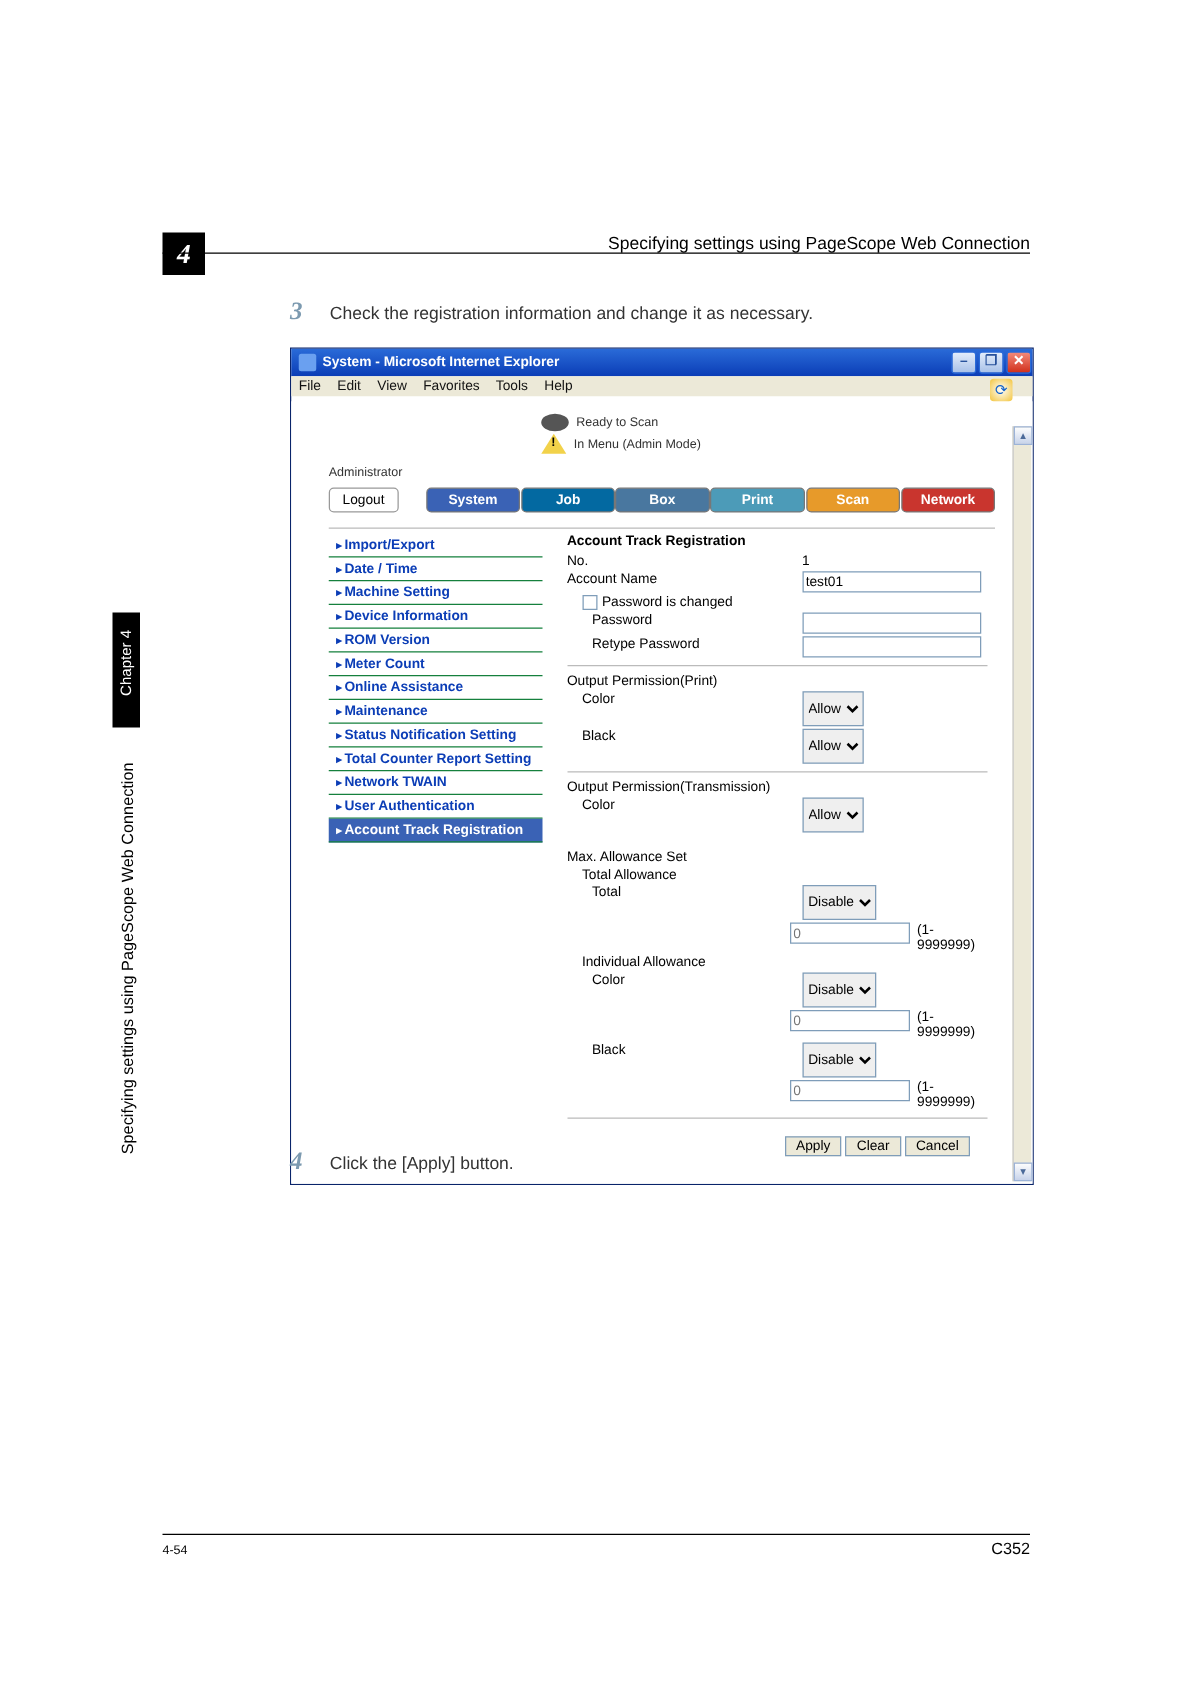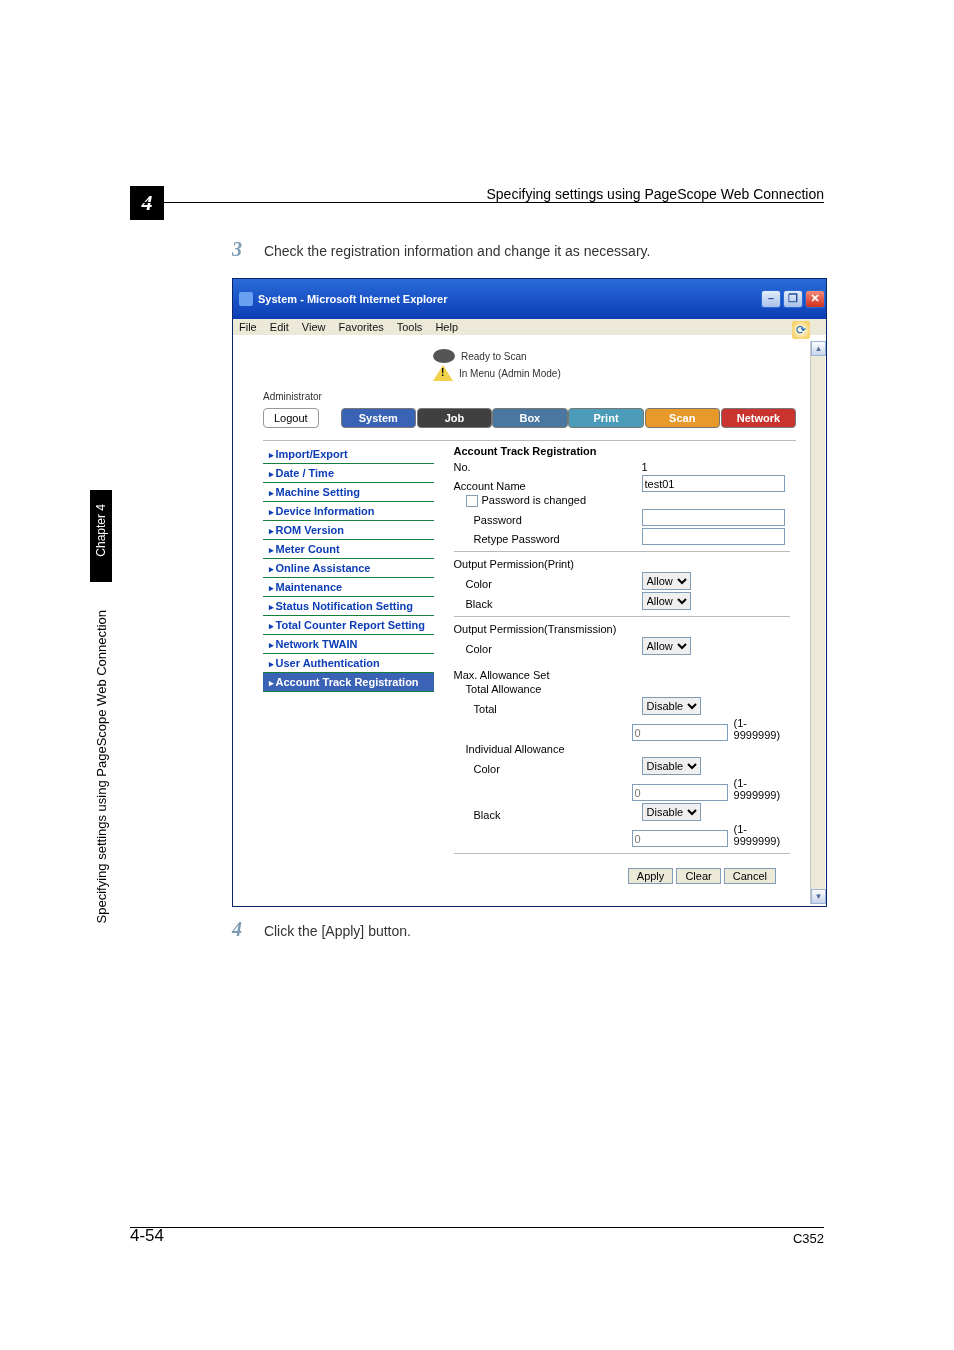--- a/index.html
+++ b/index.html
@@ -7,65 +7,65 @@
   .page{position:relative;width:100%;height:100%}
   .header-line{position:absolute;left:130px;right:130px;top:202px;border-top:1px solid #000}
   .header-num-box{position:absolute;left:130px;top:186px;width:34px;height:34px;background:#000;color:#fff;font-size:22px;font-weight:bold;font-style:italic;text-align:center;line-height:34px;font-family:"Times New Roman",serif}
   .header-text{position:absolute;right:130px;top:186px;font-size:14px}
   .vtext{position:absolute;left:94px;writing-mode:vertical-rl;transform:rotate(180deg);font-size:13px}
   .chap-box{position:absolute;left:90px;top:490px;width:22px;height:92px;background:#000;color:#fff}
   .chap-box span{display:block;writing-mode:vertical-rl;transform:rotate(180deg);font-size:12px;padding:14px 4px}
   .step{position:absolute;font-size:14px;color:#333}
   .step-num{color:#7C9AB0;font-family:"Times New Roman",serif;font-size:20px;font-weight:bold;font-style:italic;margin-right:18px}
   .footer-line{position:absolute;left:130px;right:130px;bottom:122px;border-top:1px solid #000}
-  .footer-left{position:absolute;left:130px;bottom:104px;font-size:17px}
+  .footer-left{position:absolute;left:130px;bottom:104px;font-size:10px}
   .footer-right{position:absolute;right:130px;bottom:104px;font-size:13px}
   .window{position:absolute;left:232px;top:278px;width:595px;background:#fff;border:1px solid #0A246A;font-size:11px}
-  .titlebar{height:40px;background:linear-gradient(to bottom,#2a6bd8,#0b3db6);color:#fff;display:flex;align-items:center;padding-left:6px;font-weight:bold}
+  .titlebar{height:22px;background:linear-gradient(to bottom,#2a6bd8,#0b3db6);color:#fff;display:flex;align-items:center;padding-left:6px;font-weight:bold}
   .titlebar .e-icon{width:14px;height:14px;background:#6aa0f0;border-radius:2px;margin-right:5px;display:inline-block}
   .titlebar .ctrls{margin-left:auto;display:flex}
   .titlebar .ctrl{width:20px;height:18px;background:linear-gradient(#e3edfb,#a8c1e8);border:1px solid #2a6bd8;border-radius:3px;margin:0 1px;color:#27519b;text-align:center;line-height:15px;font-weight:bold}
   .titlebar .ctrl.close{background:linear-gradient(#f38a7a,#d1301b);color:#fff}
   .menubar{background:#ece9d8;color:#111;padding:2px 6px;font-size:11px}
   .menubar span{margin-right:10px}
   .menubar .ie-logo{float:right;width:18px;height:18px;background:radial-gradient(#fff,#f3c43a);border-radius:3px;font-size:12px;text-align:center;line-height:18px;color:#1262c9}
   .content{background:#fff;padding:0;clear:both}
   .status-area{padding:10px 30px 6px 30px}
   .status-icons{display:flex;align-items:center;margin-left:170px;gap:6px}
   .status-oval{width:22px;height:14px;background:#555;border-radius:50%;display:inline-block}
   .status-tri{width:0;height:0;border-left:10px solid transparent;border-right:10px solid transparent;border-bottom:16px solid #f2d24a;display:inline-block;position:relative}
   .status-tri::after{content:"!";position:absolute;left:-2px;top:2px;font-size:10px;font-weight:bold}
   .st-label{font-size:10px;color:#333}
   .admin-label{font-size:10px;margin-top:10px;color:#333}
   .topnav{display:flex;gap:0;margin:6px 0 12px 0}
   .logout-btn{background:#fff;border:1px solid #999;border-radius:4px;padding:2px 10px;font-size:11px;margin-right:22px}
   .tabbtn{border:1px solid #777;border-radius:4px;color:#fff;font-size:11px;padding:3px 0;width:88px;text-align:center;margin-left:0;font-weight:bold}
   .tab-system{background:#3a62b5}
-  .tab-job{background:#404040}
+  .tab-job{background:#0369a1}
   .tab-box{background:#49779f}
   .tab-print{background:#4c9bb8}
   .tab-scan{background:#e79a2a}
   .tab-network{background:#c9352e}
   .tabsep{width:1px}
   .body-cols{display:flex;border-top:1px solid #bbb;padding-top:4px}
   .sidebar{width:186px}
   .sidebar a{display:block;color:#0b3db6;text-decoration:none;border-bottom:1px solid #15803d;padding:3px 2px 3px 6px;font-size:11px;font-weight:bold}
   .sidebar a.current{background:#3a62b5;color:#fff}
   .sidebar a::before{content:"▸";margin-right:2px;font-size:9px}
   .panel{flex:1;padding:0 6px 12px 20px;font-size:11px;color:#000}
   .panel .sec-title{font-weight:bold;margin:0 0 4px 0}
-  .panel .row{display:flex;align-items:flex-end;margin:2px 0}
+  .panel .row{display:flex;align-items:flex-start;margin:2px 0}
   .panel .lbl{width:188px}
   .panel .lbl.ind1{padding-left:12px}
   .panel .lbl.ind2{padding-left:20px}
   .panel input[type=text],.panel input[type=password]{border:1px solid #7f9db9;height:17px;font-size:11px;padding:0 2px}
   .panel input.name{width:143px}
   .panel input.pw{width:143px}
   .panel input.num{width:96px}
-  select.sel{border:1px solid #7f9db9;font-size:11px;height:18px}
+  select.sel{border:1px solid #7f9db9;font-size:11px;height:28px}
   .chk{width:12px;height:12px;border:1px solid #7f9db9;display:inline-block;vertical-align:middle;margin-right:4px}
   .hr{border-top:1px solid #bbb;margin:6px 0}
   .range{margin-left:6px}
   .buttons{text-align:right;padding:8px 14px 4px 0}
   .buttons button{border:1px solid #7f9db9;background:#ece9d8;font-size:11px;padding:1px 8px;margin-left:0}
   .scrollbar{position:absolute;right:1px;top:62px;bottom:2px;width:15px;background:#ece9d8;border-left:1px solid #c7c7c7}
   .sb-btn{position:absolute;left:0;width:15px;height:15px;background:linear-gradient(#fdfdfd,#c7d3ea);border:1px solid #9cb3d8;text-align:center;line-height:12px;font-size:9px;color:#4b6a99}
   .sb-btn.bot{bottom:0}
 </style>
 </head>

